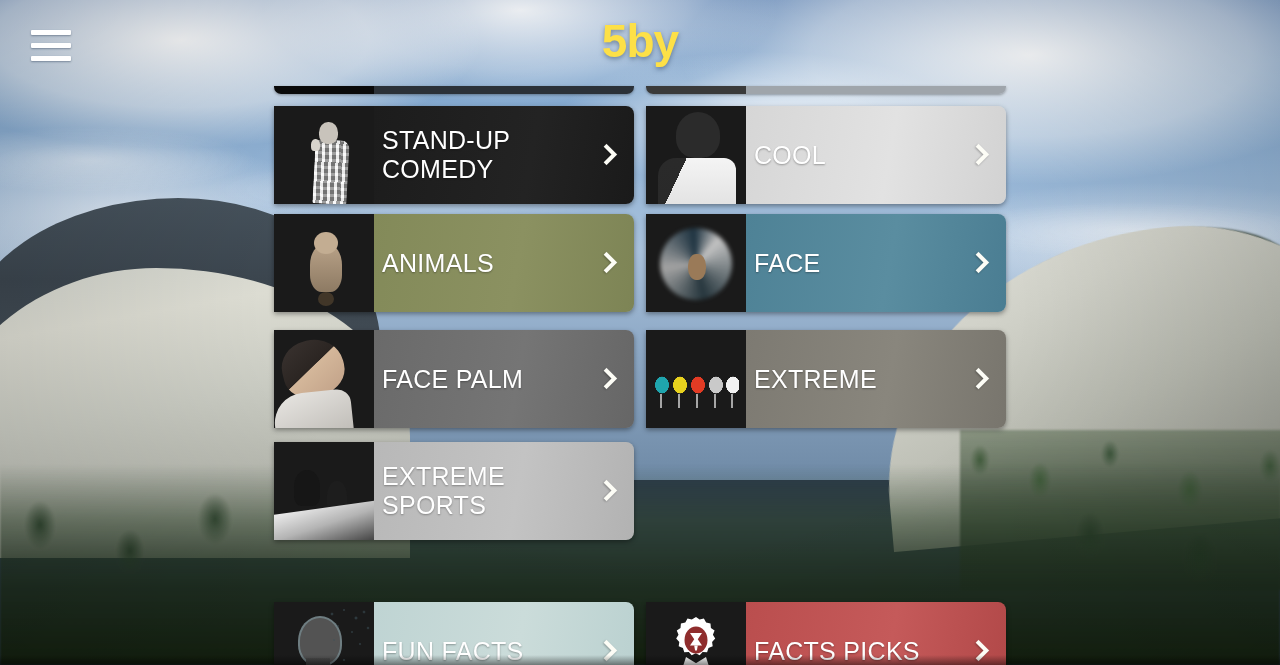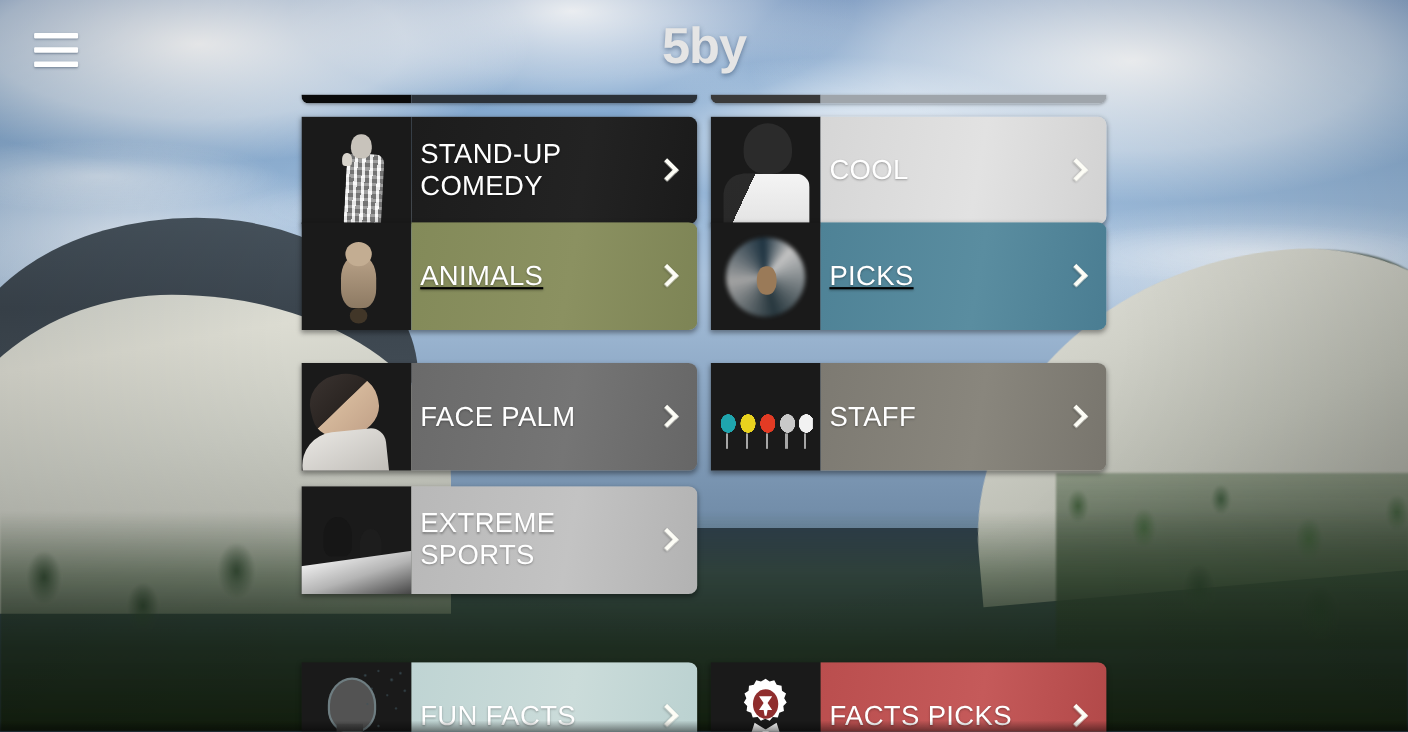--- a/index.html
+++ b/index.html
@@ -165,21 +165,21 @@
     box-shadow: 0 1px 2px rgba(40,60,85,0.45);
   }
   .logo {
     position: absolute;
     left: 0; top: 14px;
     width: 1280px;
     text-align: center;
     font-size: 46px;
     font-weight: bold;
     letter-spacing: -1px;
-    color: #e5e5e5;
+    color: #fde047;
     text-shadow: 0 2px 5px rgba(45,70,100,0.55);
     cursor: pointer;
     user-select: none;
   }
 
   
   .grid {
     position: absolute;
     left: 274px; top: 90px;
     width: 732px; height: 575px;
@@ -256,21 +256,21 @@
     border-right: 4px solid #fdfdf6;
     border-top: 4px solid #fdfdf6;
     transform: rotate(45deg);
     filter: drop-shadow(0 1px 1px rgba(0,0,0,0.3));
   }
 
   
   .c-left  { left: 0px; }
   .c-right { left: 372px; }
   .r0 { top: 16px; }
-  .r1 { top: 112px; text-decoration: underline; }
+  .r1 { top: 124px; }
   .r2 { top: 240px; }
   .r3 { top: 352px; }
   .r4 { top: 464px; margin-top: 48px; }
 
   
   .body-standup { background: linear-gradient(100deg, #1c1c1c 0%, #232323 60%, #1a1a1a 100%); }
   .body-cool    { background: linear-gradient(100deg, #d6d6d6 0%, #e2e2e2 55%, #d2d2d2 100%); }
   .body-animals { background: linear-gradient(100deg, #838a59 0%, #8b9161 55%, #7d8455 100%); }
   .body-gopro   { background: linear-gradient(100deg, #4e8296 0%, #5a8da0 55%, #4a7d92 100%); }
   .body-facepalm{ background: linear-gradient(100deg, #6a6a6a 0%, #757575 55%, #666666 100%); gap: 48px; }
@@ -577,37 +577,37 @@
       <div class="thumb th-animals"></div>
       <div class="body body-animals">
         <div class="label">ANIMALS</div>
         <div class="chev"></div>
       </div>
     </div>
 
     <div class="tile c-right r1">
       <div class="thumb th-gopro"></div>
       <div class="body body-gopro">
-        <div class="label">PICKS</div>
+        <div class="label">FACE</div>
         <div class="chev"></div>
       </div>
     </div>
 
     <div class="tile c-left r2">
       <div class="thumb th-facepalm"></div>
       <div class="body body-facepalm">
         <div class="label">FACE PALM</div>
         <div class="chev"></div>
       </div>
     </div>
 
     <div class="tile c-right r2">
       <div class="thumb th-design"></div>
       <div class="body body-design">
-        <div class="label">STAFF</div>
+        <div class="label">EXTREME</div>
         <div class="chev"></div>
       </div>
     </div>
 
     <div class="tile c-left r3">
       <div class="thumb th-extreme"></div>
       <div class="body body-extreme">
         <div class="label label-light-bg">EXTREME SPORTS</div>
         <div class="chev"></div>
       </div>

